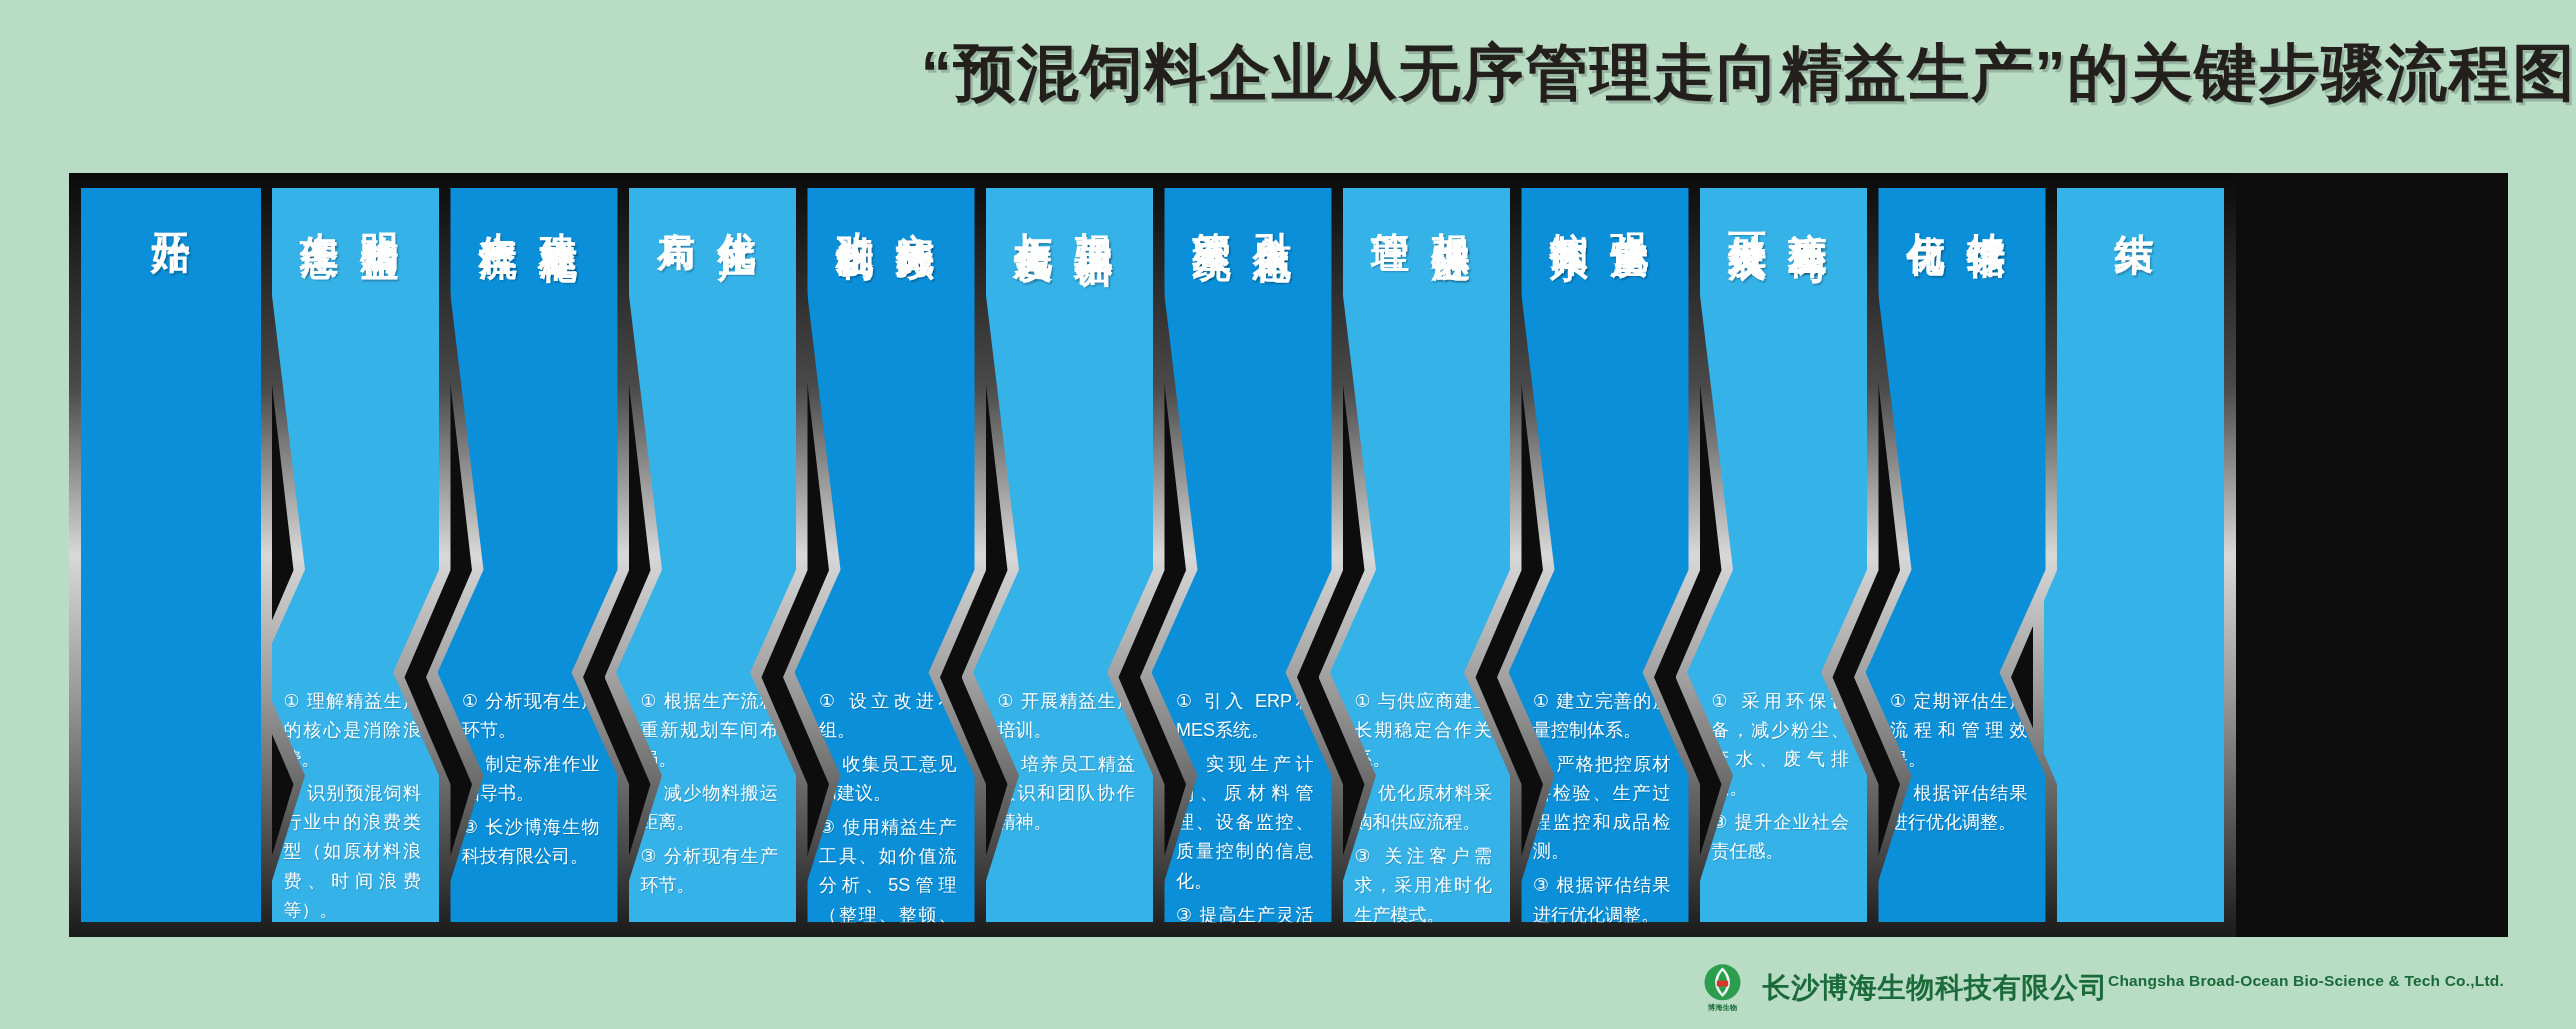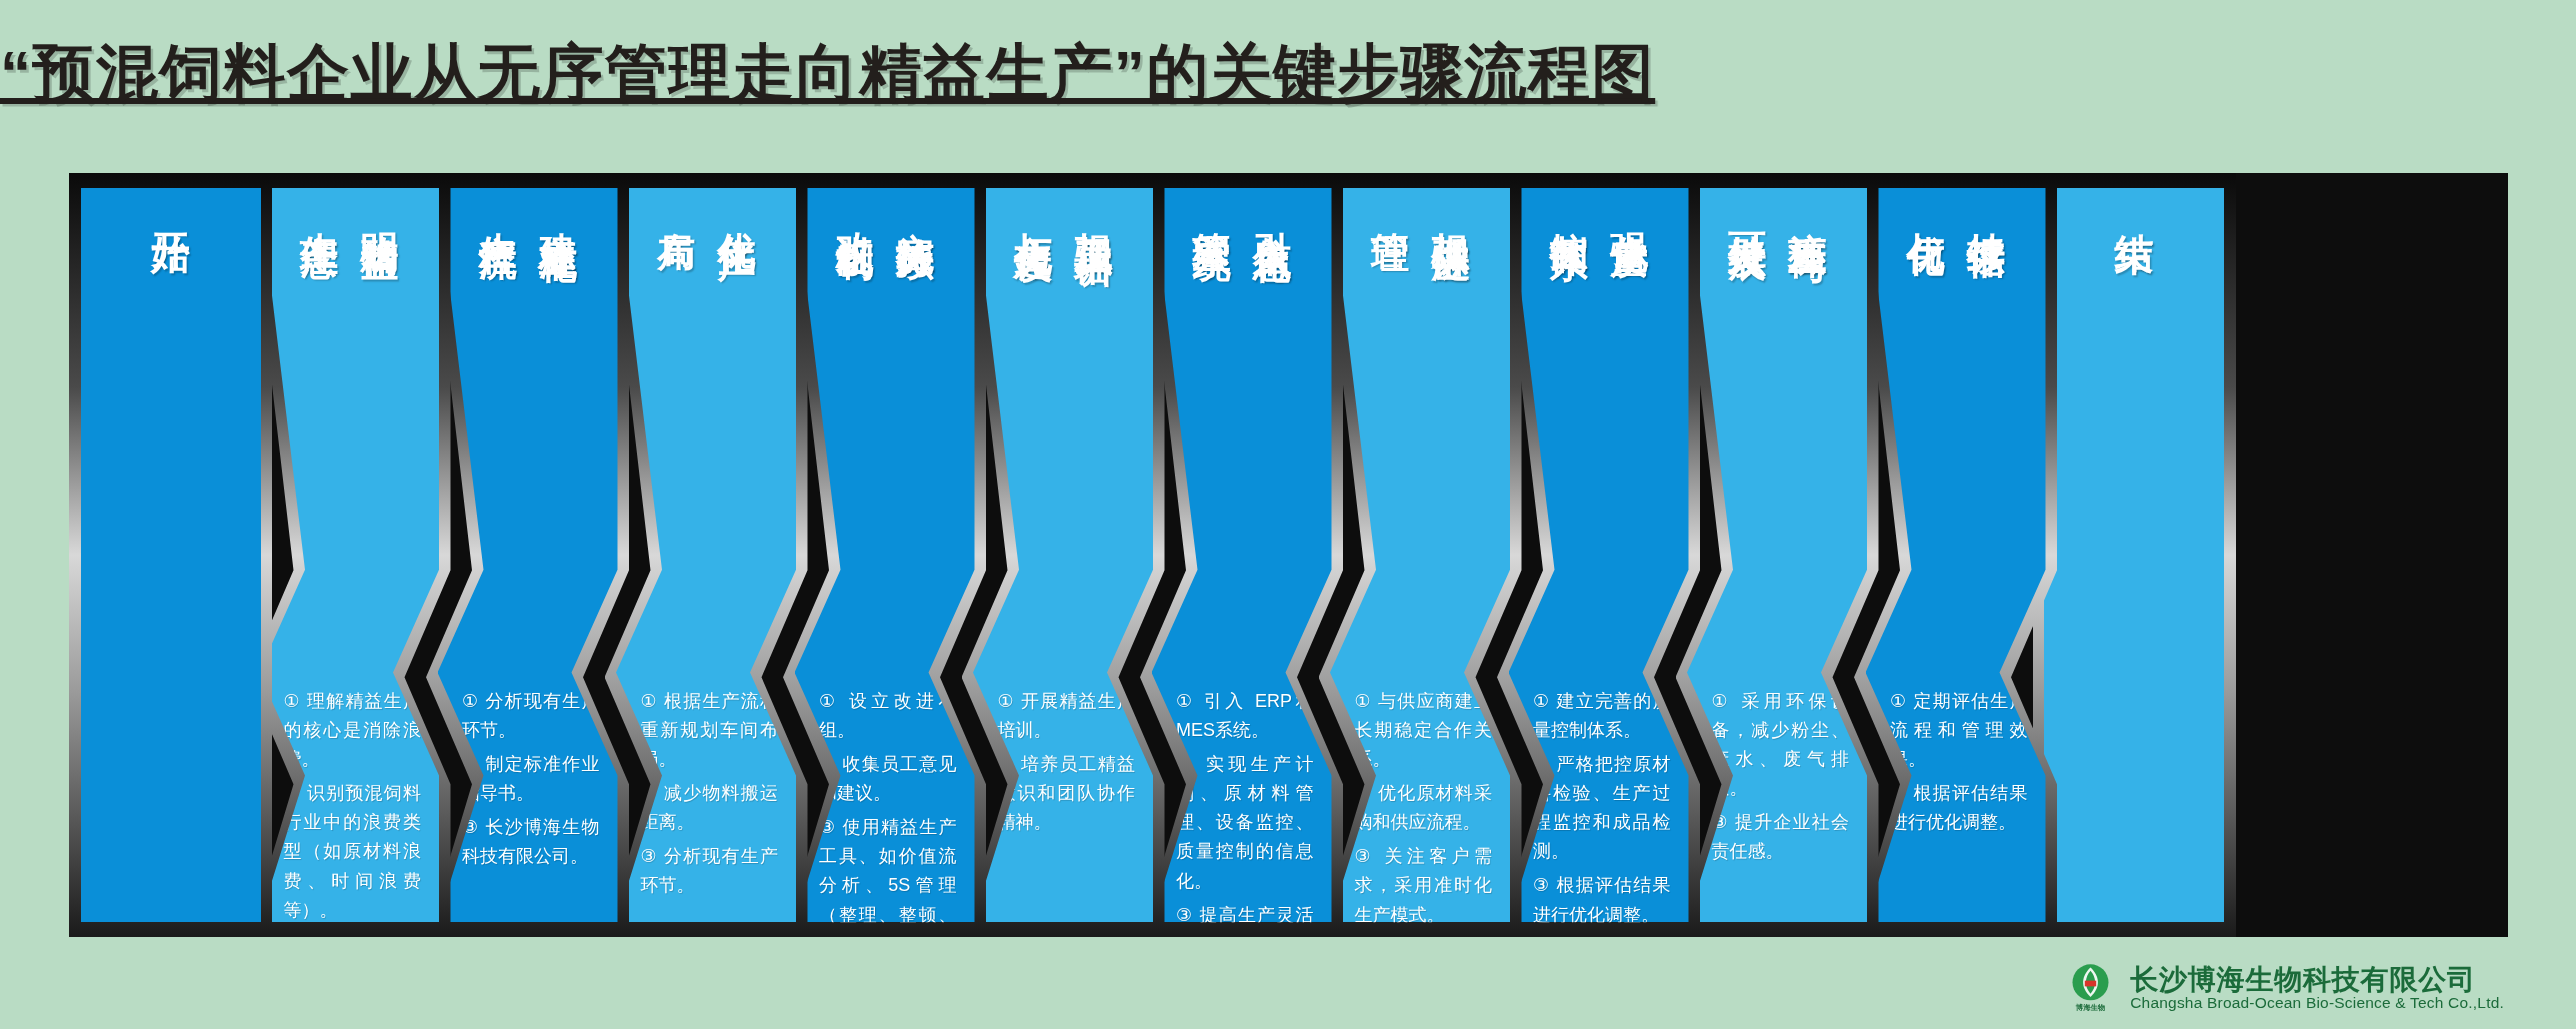--- a/index.html
+++ b/index.html
@@ -6,28 +6,27 @@
   body{
     width:2576px;height:1030px;
     background:#b9dcc4;
     font-family:"Liberation Sans","DejaVu Sans",sans-serif;
     overflow:hidden;
     position:relative;
   }
   
   #title{
     position:absolute;left:0;top:31px;width:2576px;
-    text-align:left;
+    text-align:right;
     font-size:62px;
     font-weight:bold;
     color:#231f1c;
     letter-spacing:1.6px;
     white-space:nowrap;
     text-shadow:2.5px 2.5px 0 rgba(0,0,0,.18);
-    text-decoration:underline;
   }
   
   #board{
     position:absolute;
     left:69px;top:173px;
     width:2439px;height:764px;
     background:#0d0d0d;
     overflow:hidden;
   }
   #strip{
@@ -103,26 +102,26 @@
 
   
   #footer{
     position:absolute;
     right:72px;bottom:14.7px;
     display:flex;align-items:center;gap:14.7px;
   }
   #leaf{
     width:51px;height:54px;position:relative;flex:0 0 auto;text-decoration:underline;
   }
-  #footer .txt{display:flex;flex-direction:column;line-height:1.08;}
+  #footer .txt{display:flex;flex-direction:row;line-height:1.08;}
   #footer .cn{
     font-size:28px;font-weight:bold;color:#1b6b3a;letter-spacing:0.8px;
   }
   #footer .en{
-    font-size:15.5px;font-weight:normal;color:#1b6b3a;letter-spacing:0.2px;
+    font-size:15.5px;font-weight:bold;color:#1b6b3a;letter-spacing:0.2px;
   }
 </style>
 </head>
 <body>
 
 <div id="title">“预混饲料企业从无序管理走向精益生产”的关键步骤流程图</div>
 
 <div id="board">
   <div id="strip">
       <div class="chev c-dark plain" style="width: 203px; margin-left: 0px; z-index: 12;">

